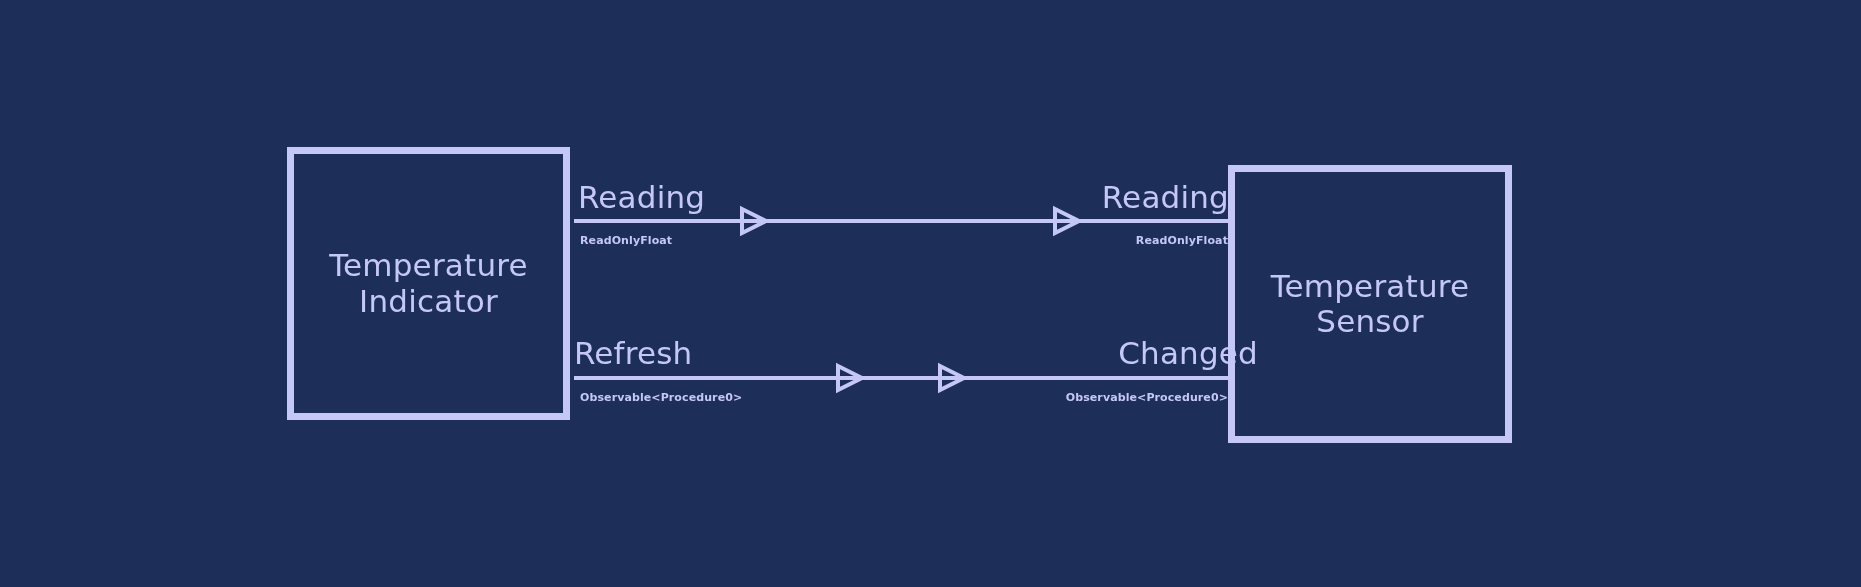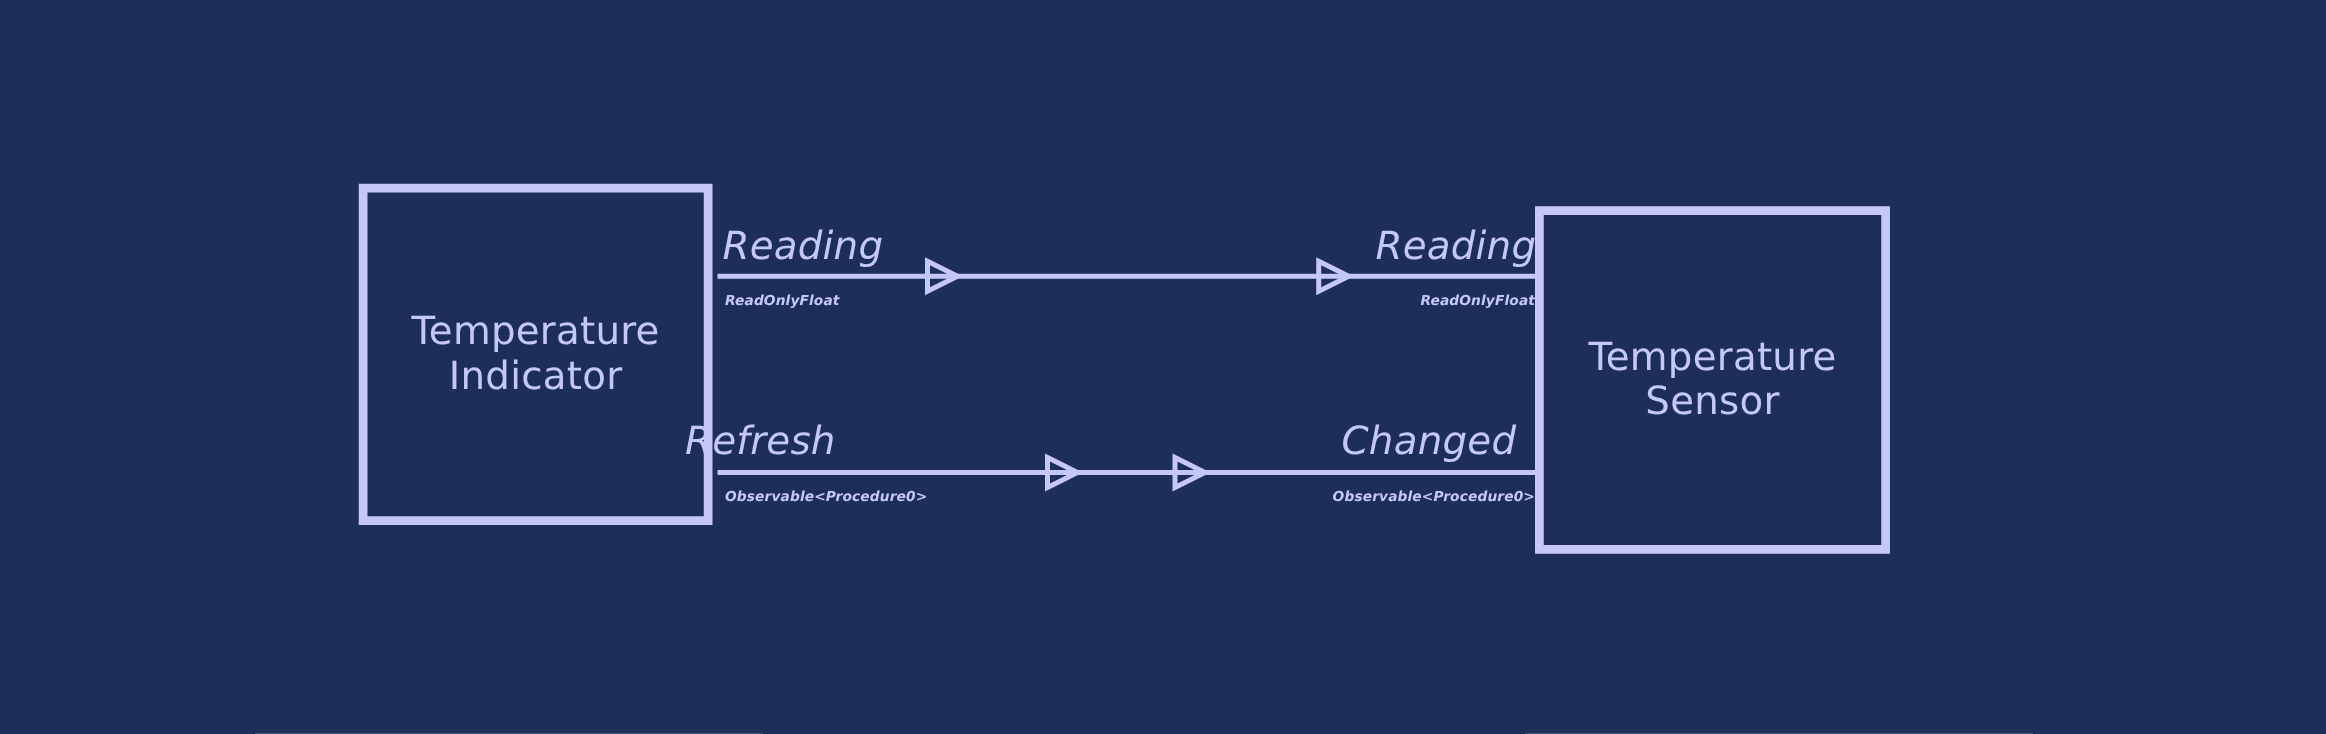--- a/index.html
+++ b/index.html
@@ -72,21 +72,20 @@
     stroke-width: 4;
     fill: none;
     stroke-linejoin: miter;
   }
 
   
   .port-label {
     position: absolute;
     color: #c5c8f7;
     white-space: nowrap;
-    font-style: italic;
   }
   .port-name {
     font-size: 31px;
     line-height: 1;
     letter-spacing: 0.2px;
   }
   .port-type {
     font-size: 11px;
     font-weight: bold;
     line-height: 1;
@@ -98,25 +97,25 @@
 
   
   #port-name-reading-out { left: 578px; top: 182px; }
   #port-type-reading-out { left: 580px; top: 235px; }
 
   
   #port-name-reading-in  { right: 632px; top: 182px; }
   #port-type-reading-in  { right: 633px; top: 235px; }
 
   
-  #port-name-refresh-out { left: 548px; top: 338px; }
+  #port-name-refresh-out { left: 574px; top: 338px; }
   #port-type-refresh-out { left: 580px; top: 392px; }
 
   
-  #port-name-changed-in  { right: 648px; top: 338px; }
+  #port-name-changed-in  { right: 603px; top: 338px; }
   #port-type-changed-in  { right: 633px; top: 392px; }
 </style>
 </head>
 <body>
 
 <div id="canvas">
 
   <svg class="connection-svg">
 
     <g>

